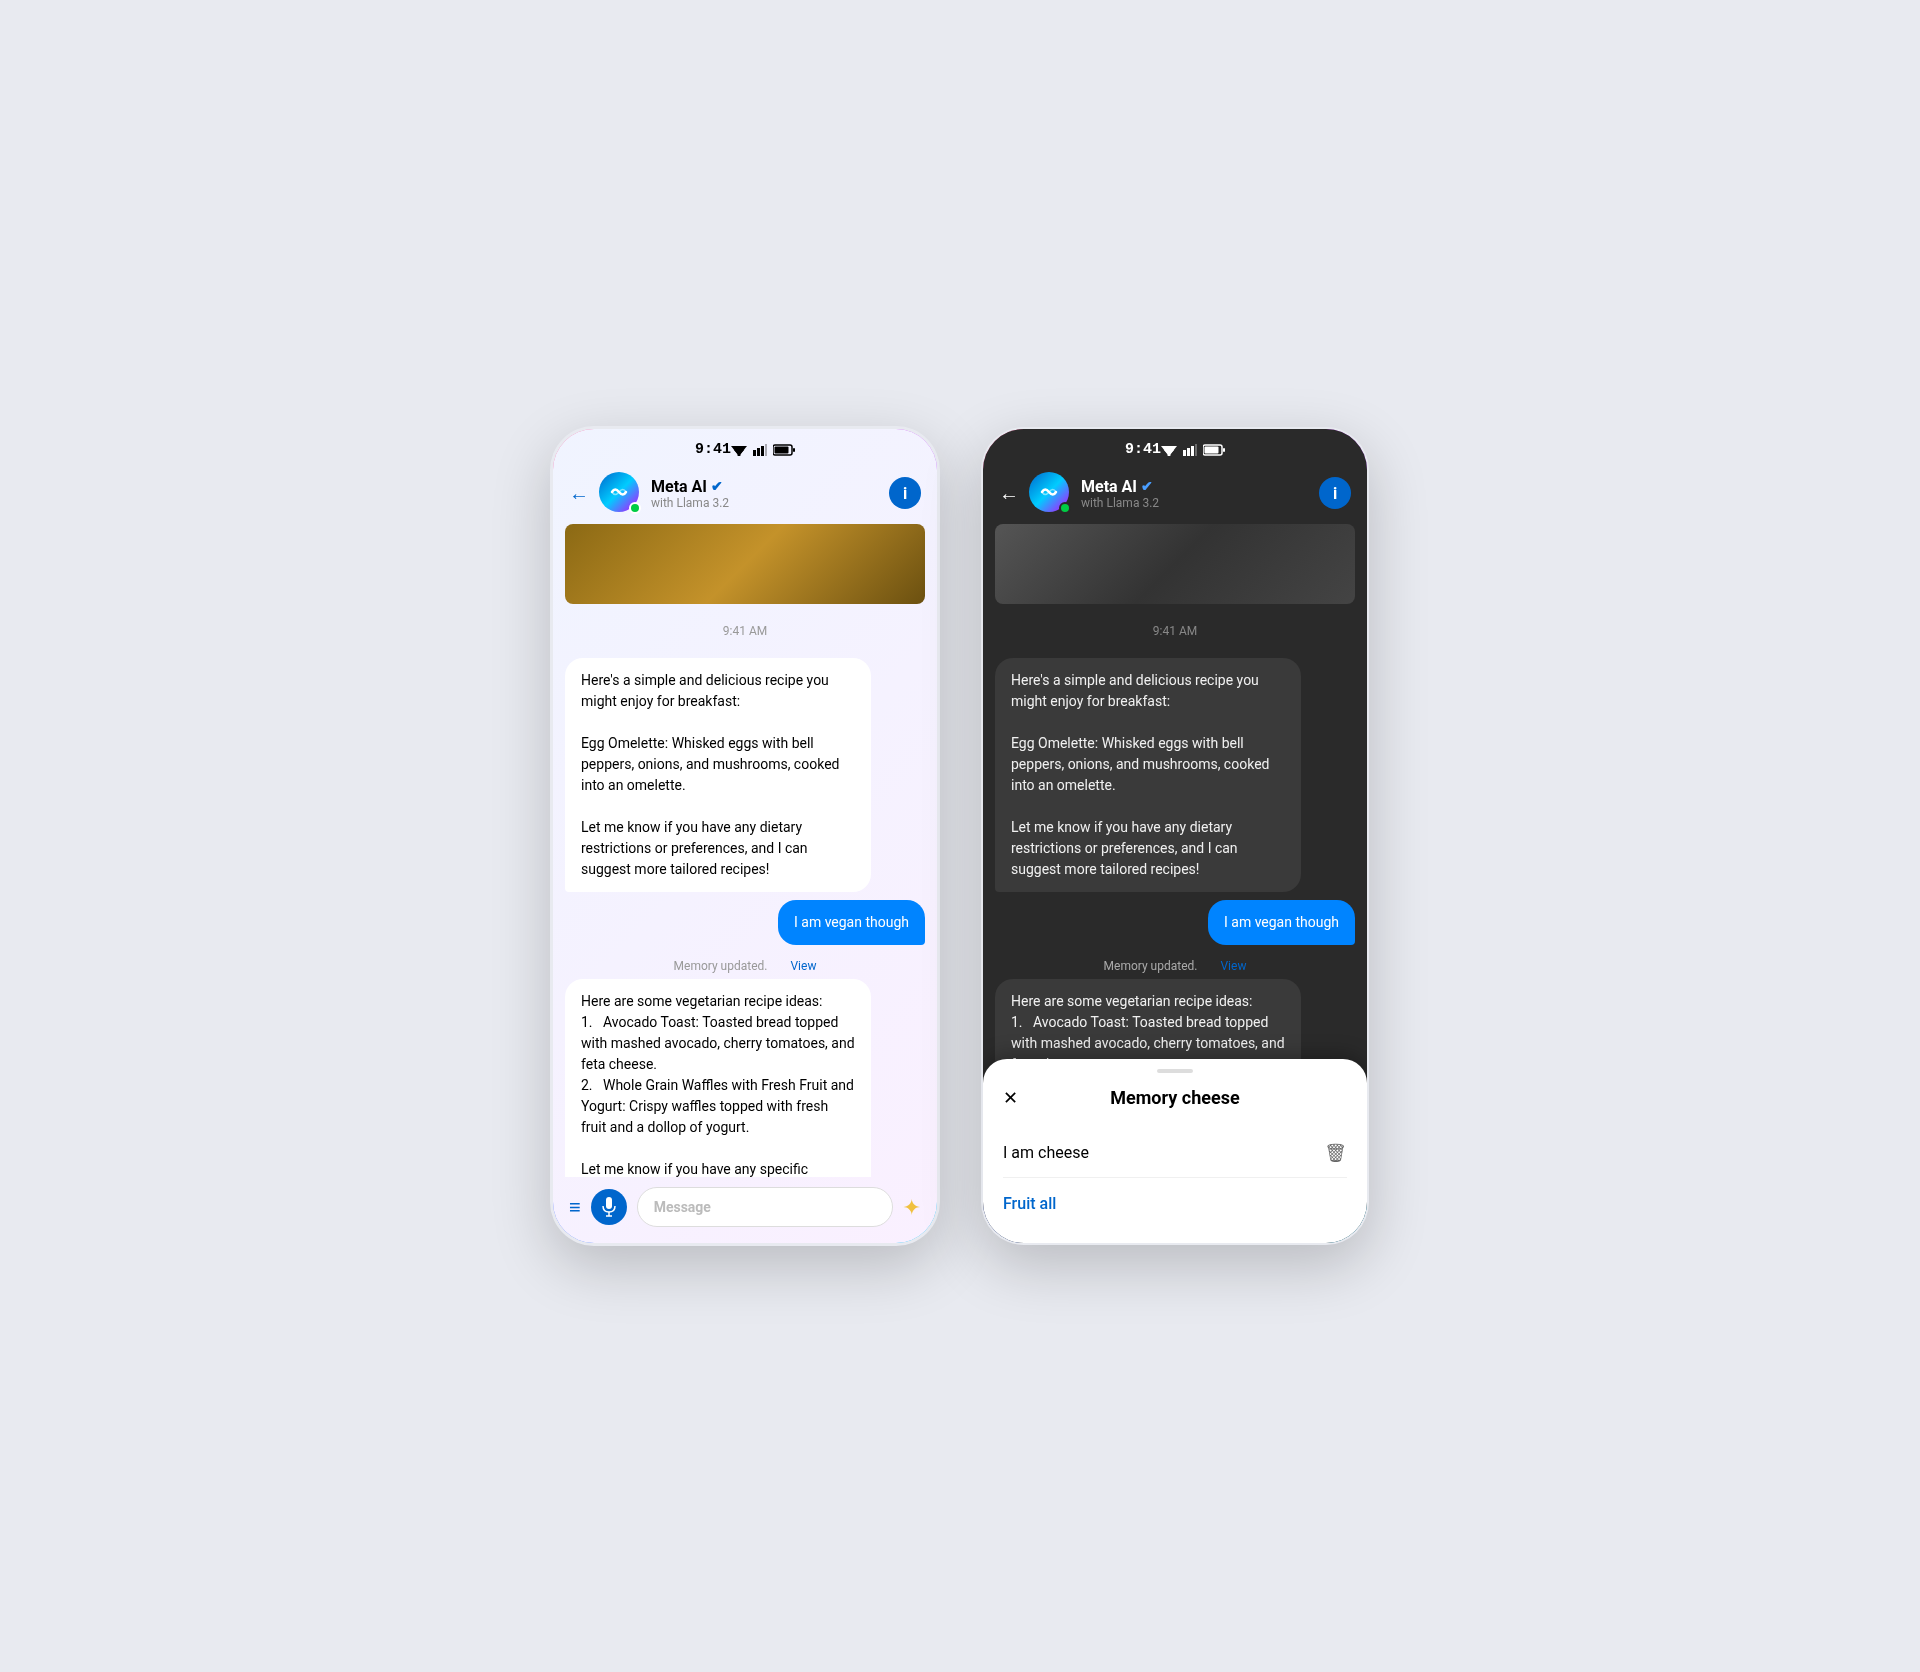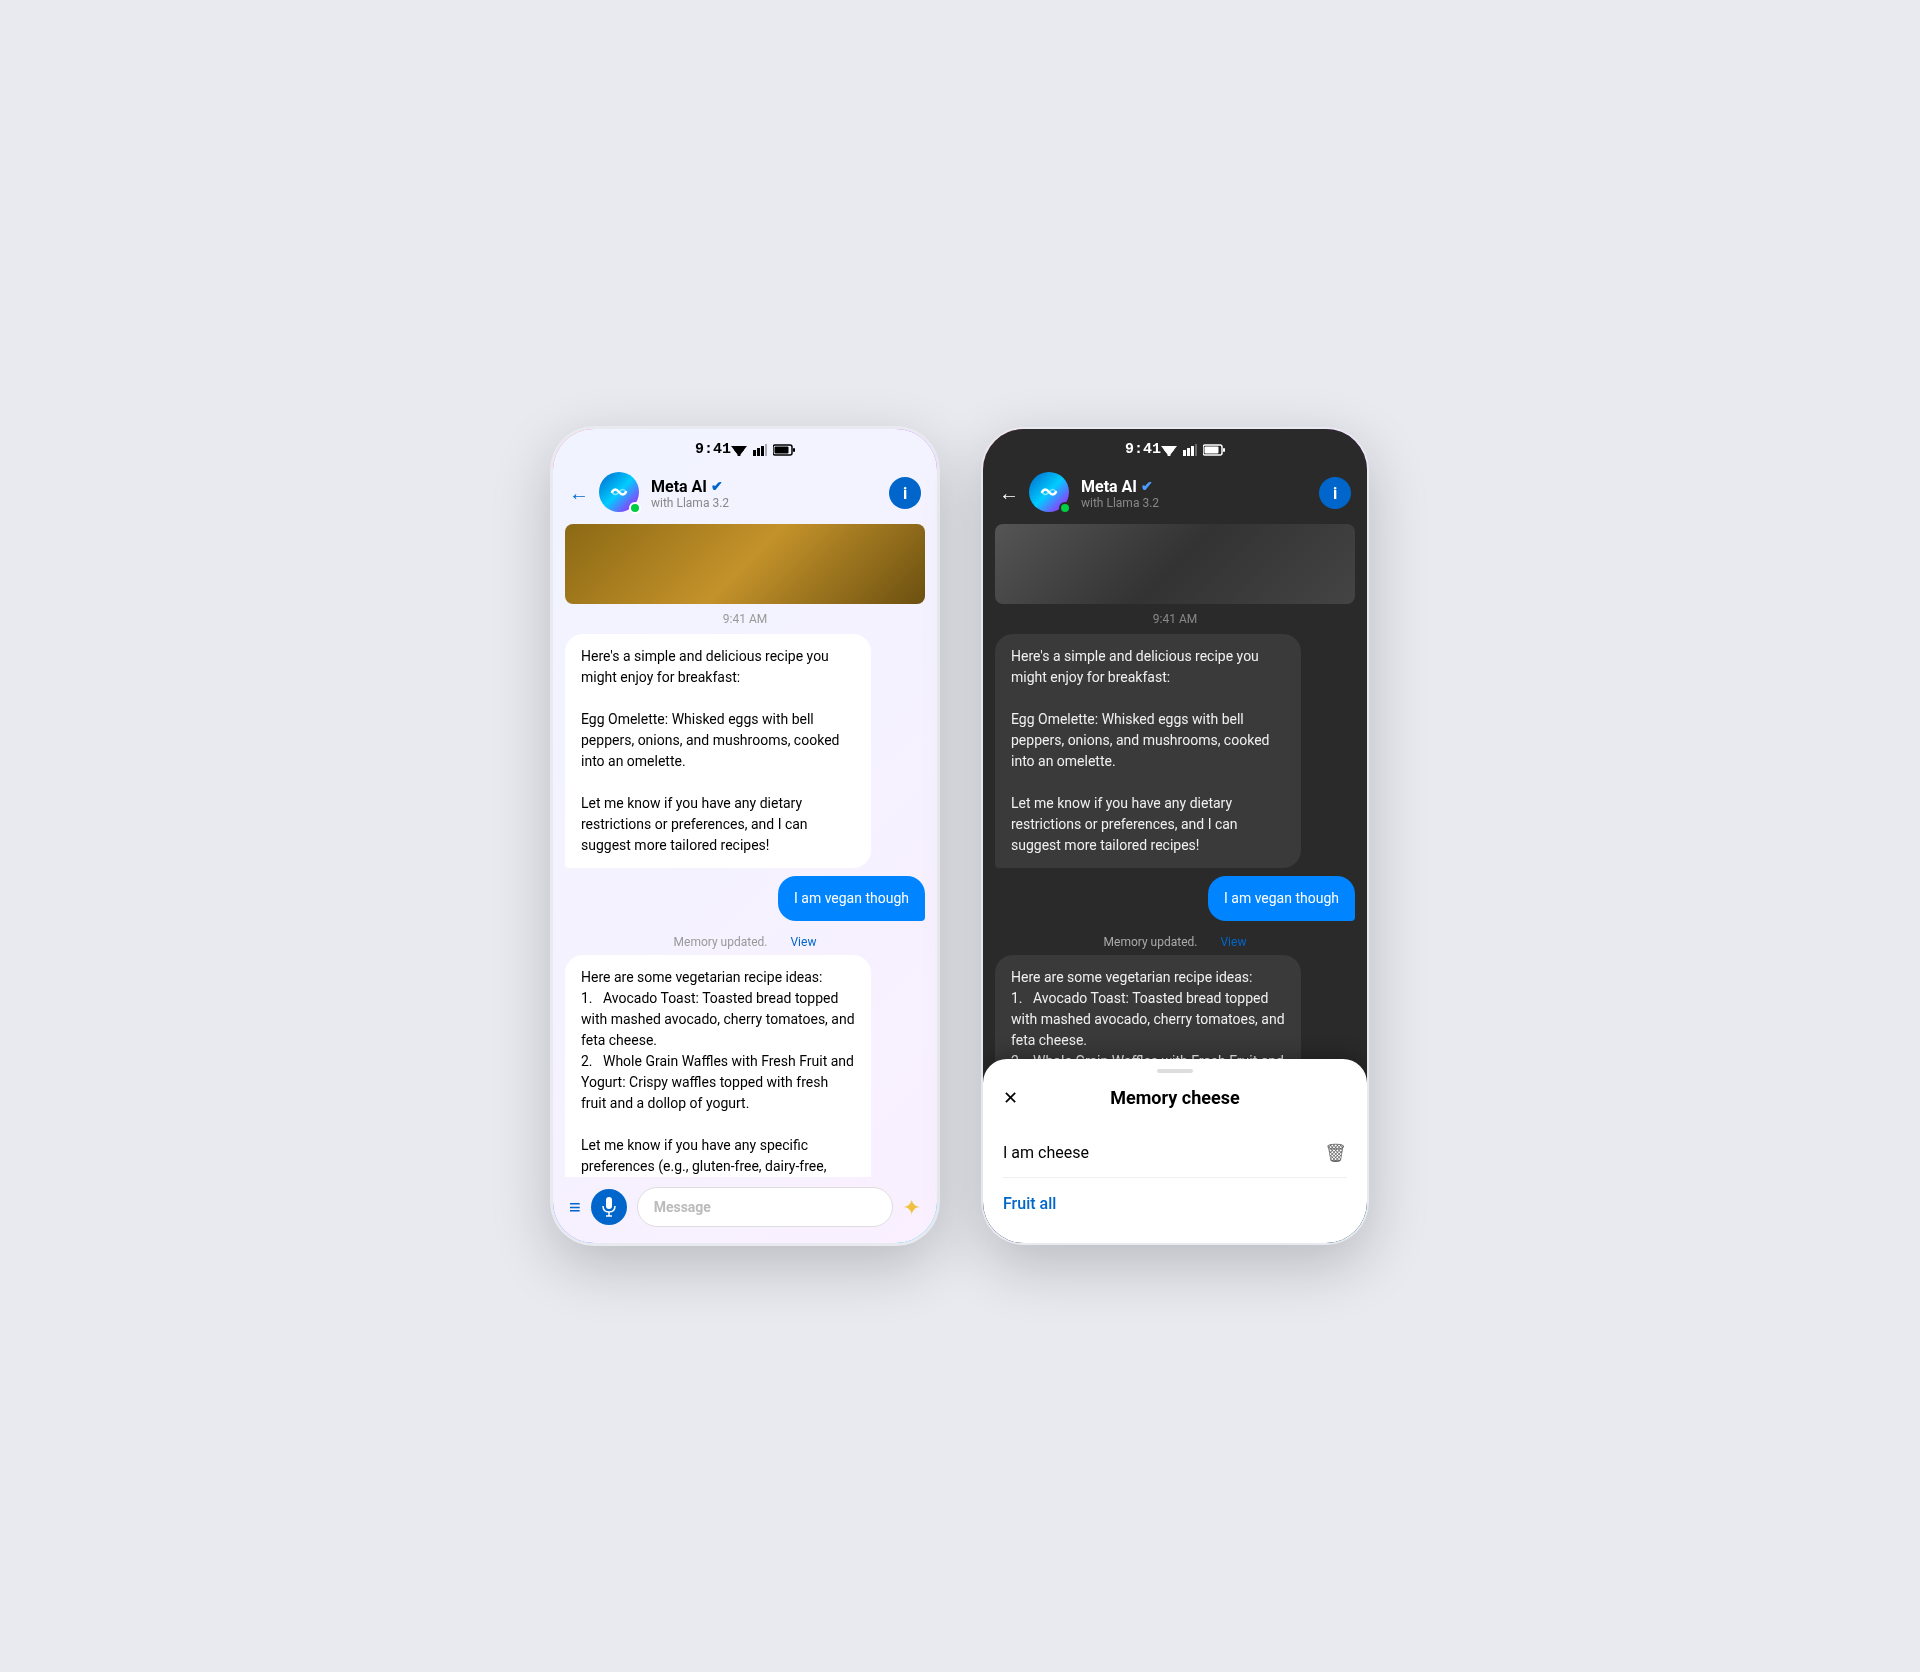--- a/index.html
+++ b/index.html
@@ -160,21 +160,21 @@
       height: 80px;
       background: linear-gradient(135deg, #8b6914, #c4922a, #6b5010);
       border-radius: 8px;
       margin-bottom: 8px;
       overflow: hidden;
     }
     .time-label {
       text-align: center;
       font-size: 12px;
       color: #999;
-      margin: 8px 0;
+      margin: 20px 0;
     }
     .phone-right .time-label { color: #888; }
 
     .msg-bubble {
       max-width: 85%;
       border-radius: 18px;
       padding: 12px 16px;
       margin-bottom: 8px;
       font-size: 14px;
       line-height: 1.5;

